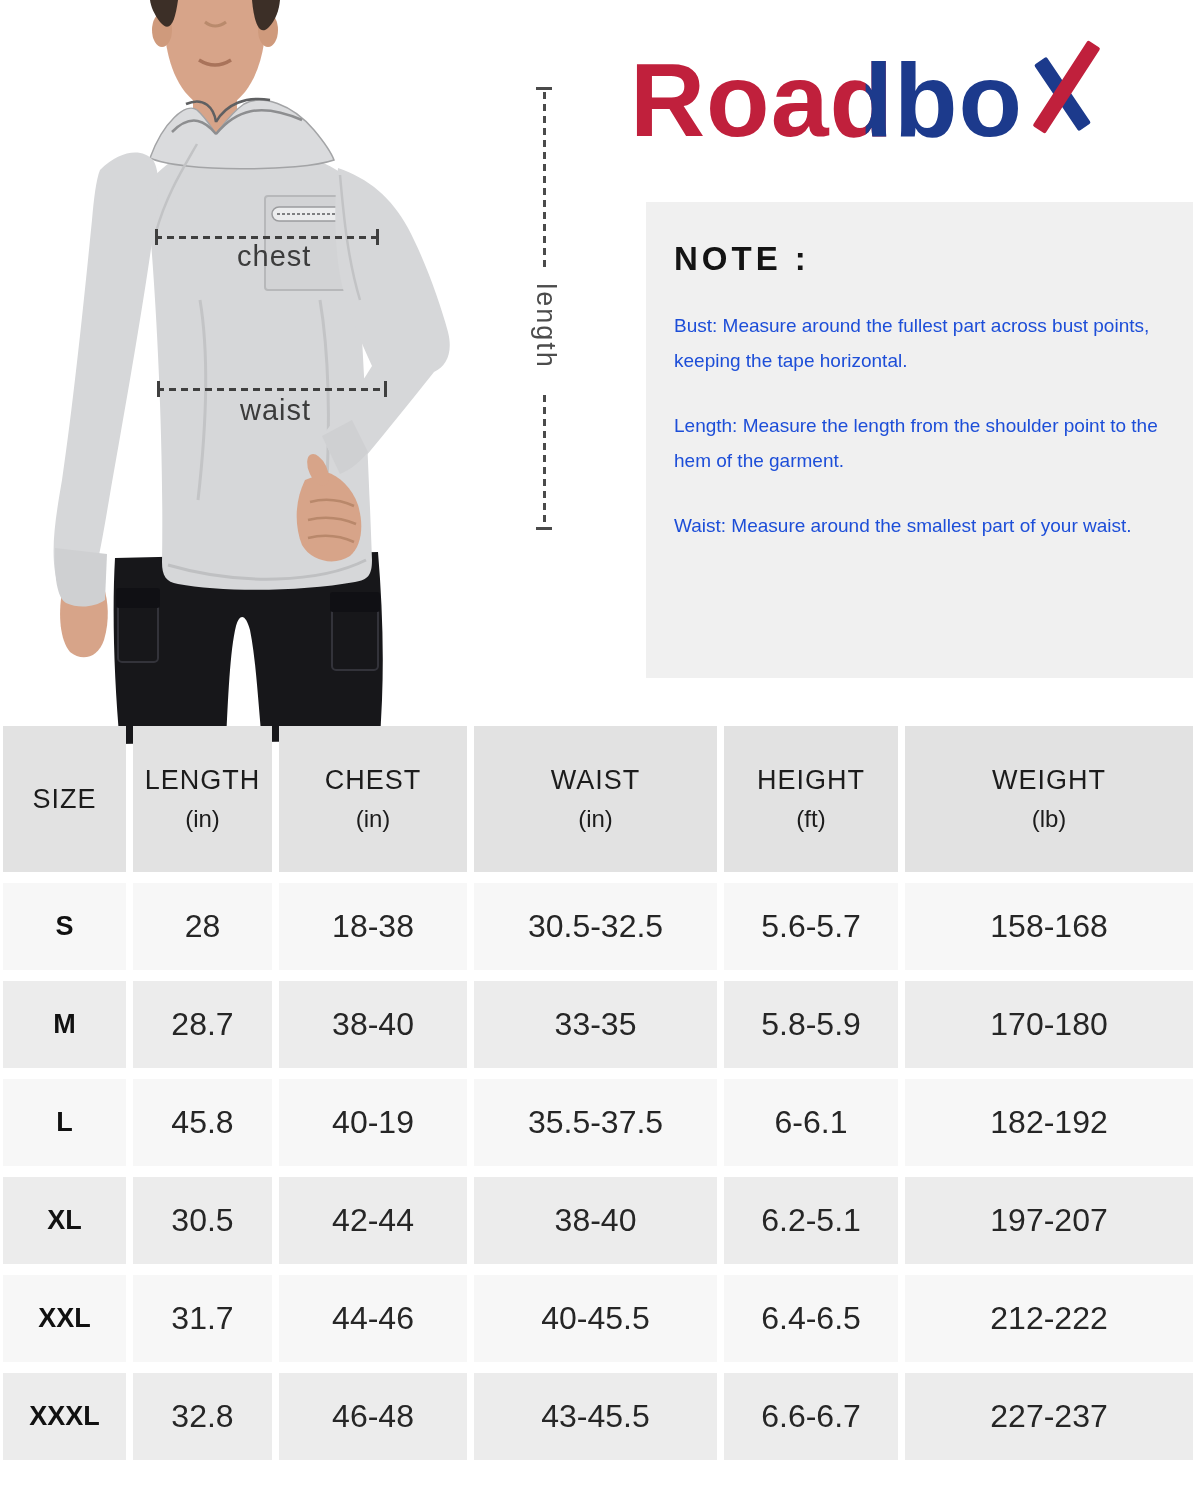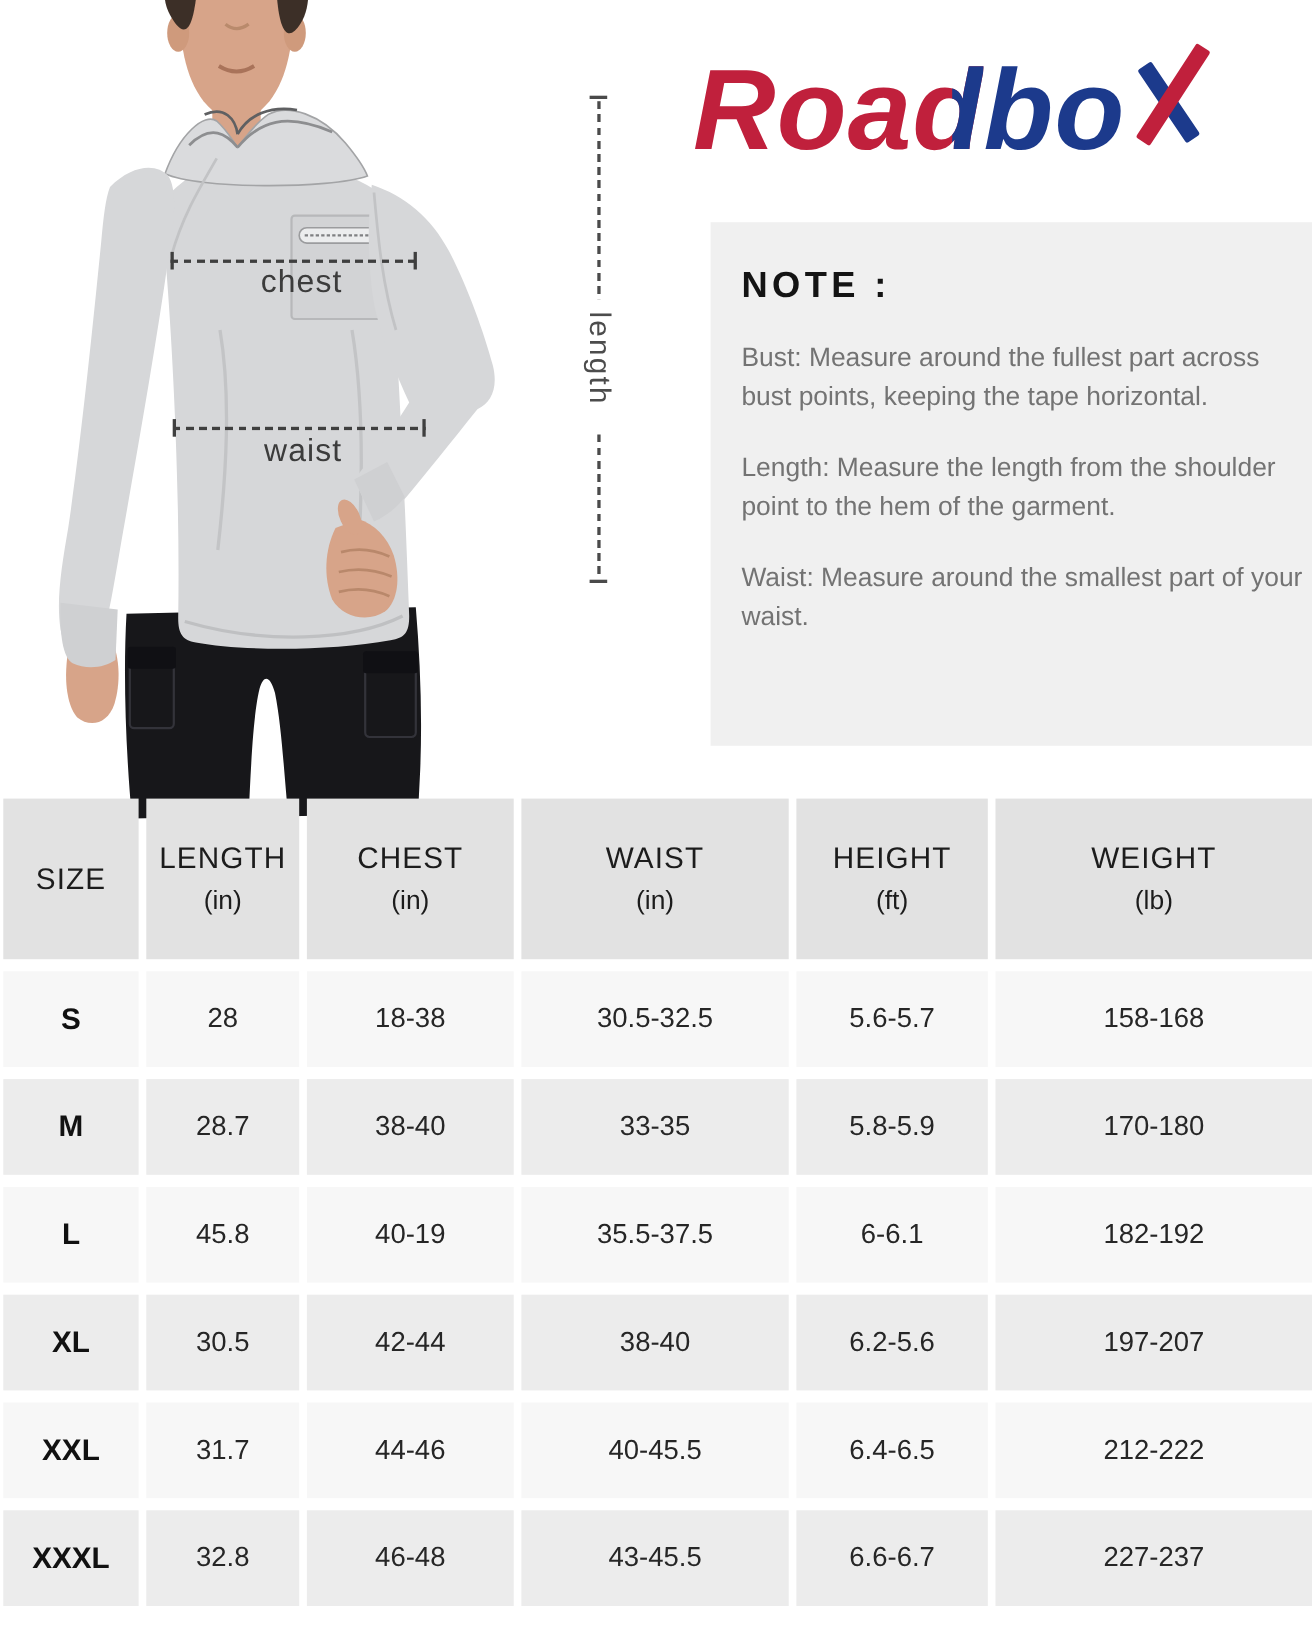--- a/index.html
+++ b/index.html
@@ -15,54 +15,54 @@
     background-image:repeating-linear-gradient(to right,#3f3f3f 0 7px,transparent 7px 12px);}
   .dash-v{position:absolute;width:3px;
     background-image:repeating-linear-gradient(to bottom,#4a4a4a 0 7px,transparent 7px 12px);}
   .tick-v{position:absolute;width:3px;height:16px;background:#3f3f3f;}
   .tick-h{position:absolute;width:16px;height:3px;background:#4a4a4a;}
   .measure-label{position:absolute;font-size:29px;color:#3c3c3c;letter-spacing:1px;}
   .length-label{position:absolute;left:545px;top:326px;font-size:27px;color:#4c4c4c;
     letter-spacing:2px;transform:translate(-50%,-50%) rotate(90deg);white-space:nowrap;}
 
   
-  .logo{position:absolute;left:630px;top:38px;font-style:italic;font-weight:bold;
+  .logo{position:absolute;left:630px;top:38px;font-weight:bold;
         font-size:104px;line-height:125px;letter-spacing:1px;white-space:nowrap;}
   .logo .red{color:#c0203c;}
   .logo .blue{color:#1c3a8c;}
   .logo-d{position:relative;display:inline-block;}
   .logo-d .d-bowl{color:#c0203c;clip-path:inset(0 0 0 0);}
   .logo-d .d-stem{position:absolute;left:0;top:0;color:#1c3a8c;clip-path:inset(0 0 0 56%);}
   .logo-x{position:relative;display:inline-block;width:72px;height:78px;margin-left:6px;}
   .logo-x .stroke{position:absolute;border-radius:2px;}
   .logo-x .x-blue{left:26px;bottom:2px;width:15px;height:80px;background:#1c3a8c;
     transform:rotate(-34deg);}
   .logo-x .x-red{left:30px;bottom:-2px;width:15px;height:102px;background:#c0203c;
     transform:rotate(33deg);}
 
   
   .note-box{position:absolute;left:646px;top:202px;width:568px;height:476px;
     background:#f0f0f0;box-sizing:border-box;padding:26px 28px;}
   .note-title{font-size:33px;font-weight:600;letter-spacing:4px;color:#141414;margin:12px 0 0 0;}
-  .note-p{font-size:24px;line-height:35px;color:#737373;margin:30px 0 0 0;}
+  .note-p{font-size:19px;line-height:35px;color:#1d4ed8;margin:30px 0 0 0;}
 
   
   .size-table{position:absolute;left:0;top:726px;width:1193px;box-sizing:border-box;padding:0 3px;}
   .trow{display:grid;grid-template-columns:123px 139px 188px 243px 174px 288px;column-gap:7px;}
   .thead{margin-bottom:10px;}
   .trow + .trow{margin-top:11px;}
   .cell{display:flex;flex-direction:column;align-items:center;justify-content:center;
         text-align:center;}
   .thead .cell{height:146px;background:#e2e2e2;}
   .hlabel{font-size:27px;letter-spacing:1px;color:#1c1c1c;}
   .hunit{font-size:24px;color:#1c1c1c;margin-top:9px;}
   .rlight .cell{height:87px;background:#f7f7f7;}
   .rdark .cell{height:87px;background:#ececec;}
   .size-cell{font-size:27px;font-weight:bold;color:#111;}
-  .val-cell{font-size:25px;color:#262626;}
+  .val-cell{font-size:32px;color:#262626;}
 </style>
 </head>
 <body>
 
 <div class="page">
 
   <div class="model-wrap">
     <svg width="580" height="748" viewBox="0 0 580 748">
 
       <path d="M115,558 L378,552 C382,600 384,650 382,700 L380,740 L262,742
@@ -211,21 +211,21 @@
       <div class="cell val-cell">35.5-37.5</div>
       <div class="cell val-cell">6-6.1</div>
       <div class="cell val-cell">182-192</div>
     </div>
 
     <div class="trow rdark">
       <div class="cell size-cell">XL</div>
       <div class="cell val-cell">30.5</div>
       <div class="cell val-cell">42-44</div>
       <div class="cell val-cell">38-40</div>
-      <div class="cell val-cell">6.2-5.6</div>
+      <div class="cell val-cell">6.2-5.1</div>
       <div class="cell val-cell">197-207</div>
     </div>
 
     <div class="trow rlight">
       <div class="cell size-cell">XXL</div>
       <div class="cell val-cell">31.7</div>
       <div class="cell val-cell">44-46</div>
       <div class="cell val-cell">40-45.5</div>
       <div class="cell val-cell">6.4-6.5</div>
       <div class="cell val-cell">212-222</div>

